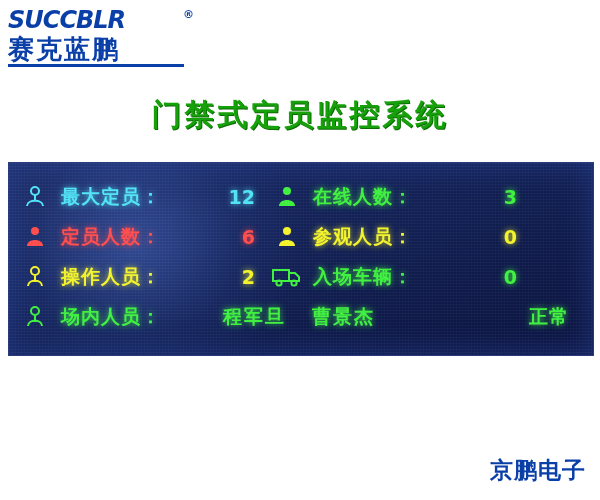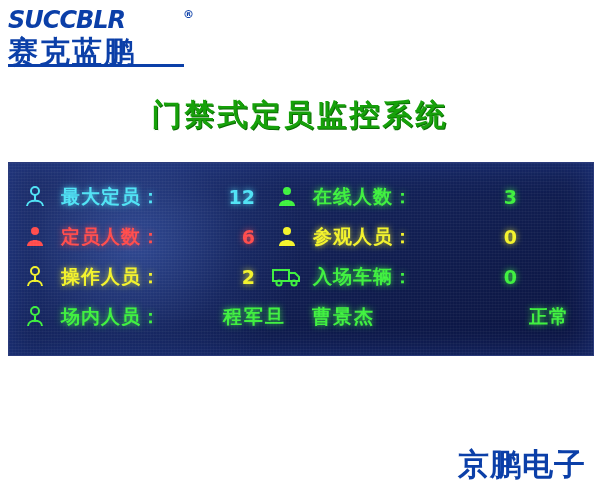--- a/index.html
+++ b/index.html
@@ -22,21 +22,21 @@
     color:#0b3fa8;
     position:absolute;left:0;top:0;
     font-style:italic;
   }
   #logo-reg{
     position:absolute;left:175px;top:2px;
     font-size:11px;color:#0b3fa8;font-weight:bold;
   }
   #logo-cn{
     position:absolute;left:0;top:26px;
-    font-size:30px;font-weight:bold;color:#0b3fa8;
+    font-size:26px;font-weight:bold;color:#0b3fa8;
     letter-spacing:2px;
     font-family:"DejaVu Sans","Liberation Sans",sans-serif;
     text-align:center;
   }
   #logo-underline{
     position:absolute;left:0;top:58px;width:176px;height:3px;background:#0b3fa8;
   }
 
   
   #title{
@@ -107,21 +107,21 @@
   .status{
     font-size:19px;font-weight:bold;color:#3ef03e;
     text-shadow:0 0 6px rgba(62,240,62,.85);
     padding-right:24px;letter-spacing:1px;
     font-family:"DejaVu Sans","Liberation Sans",sans-serif;
   }
 
   
   #footer{
     position:absolute;right:14px;bottom:14px;
-    font-size:31px;font-weight:bold;color:#0b3fa8;
+    font-size:23px;font-weight:bold;color:#0b3fa8;
     letter-spacing:1px;
     font-family:"DejaVu Sans","Liberation Sans",sans-serif;
   }
   svg{display:block;}
 </style>
 </head>
 <body>
 
 <div id="logo">
   <div id="logo-en">SUCCBLR</div>

